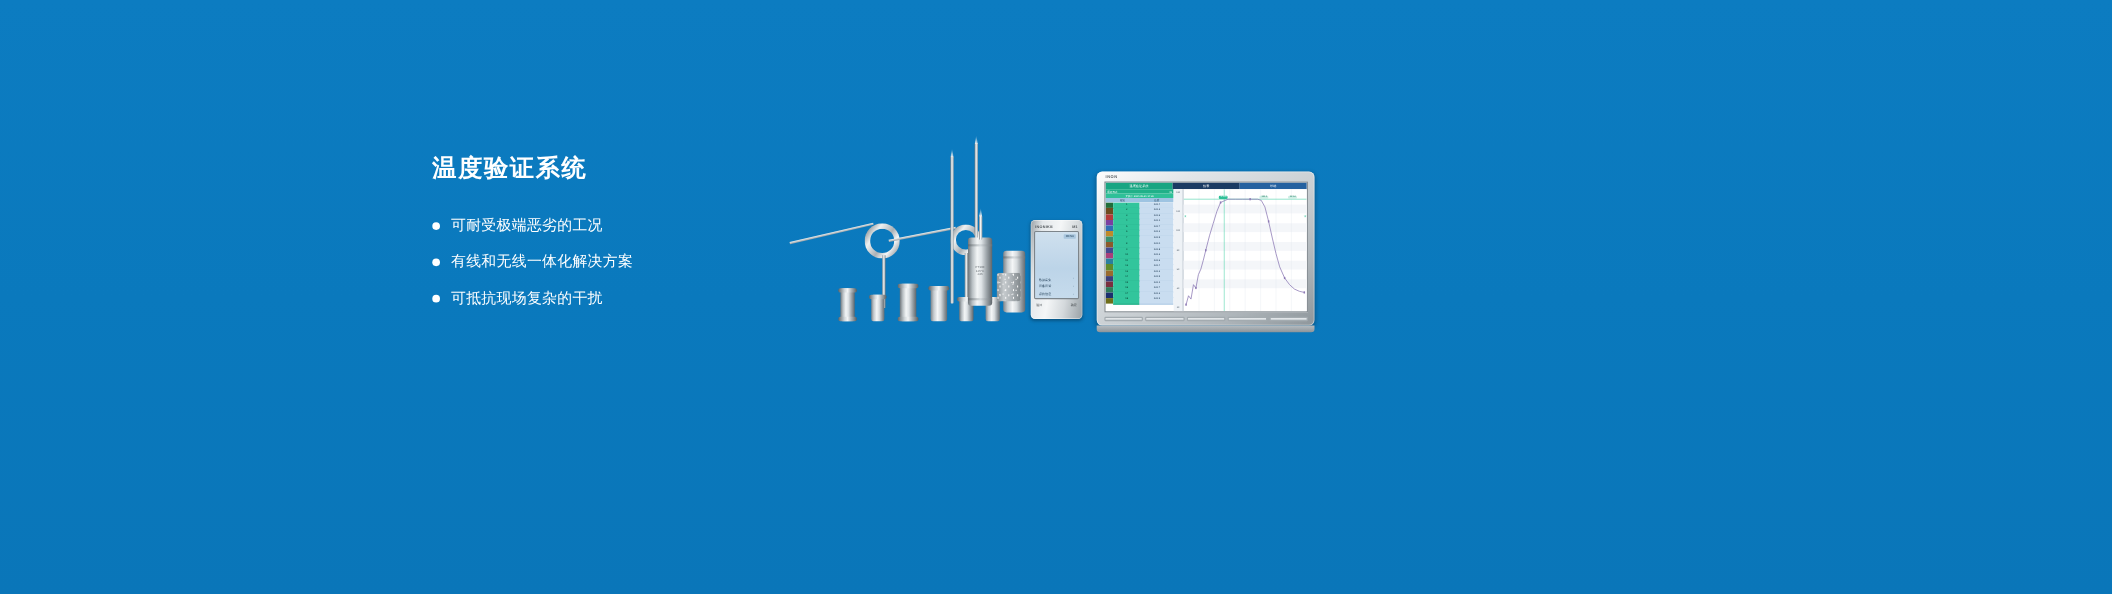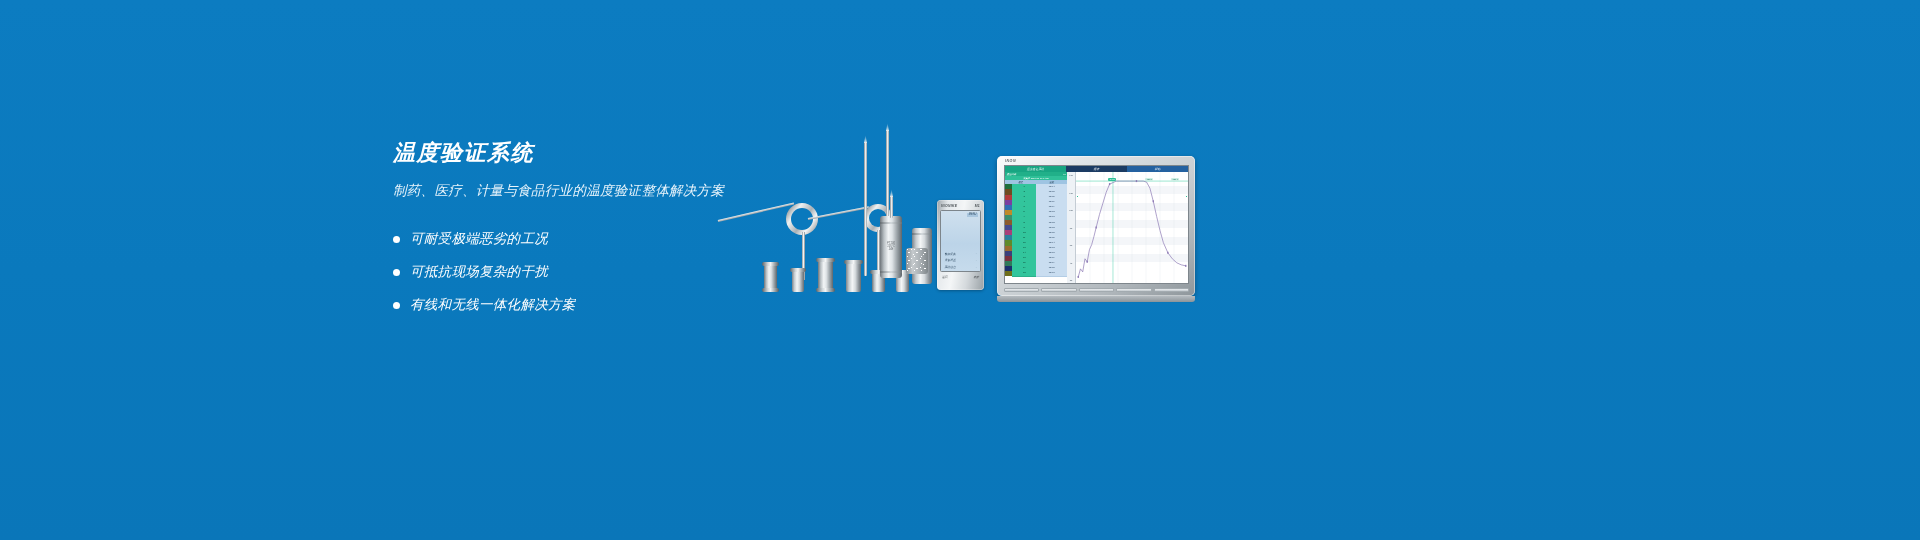--- a/index.html
+++ b/index.html
@@ -7,21 +7,20 @@
   html,body { width:1920px; height:540px; overflow:hidden; }
   body {
     font-family:"Liberation Sans","DejaVu Sans",sans-serif;
     background:#0a7abf;
     position:relative;
   }
   .banner {
     position:absolute; inset:0;
     background:linear-gradient(180deg,#0c7cc1 0%,#0a79bd 50%,#0a76b9 100%);
     overflow:hidden;
-    font-style:italic;
   }
 
   
   .copy { position:absolute; left:393px; top:140px; width:360px; }
   .title {
     font-size:22px; font-weight:bold; color:#ffffff;
     letter-spacing:1.5px; line-height:1.2;
   }
   .subtitle {
     margin-top:16px; font-size:13.5px; color:#eaf5fc;
@@ -247,33 +246,32 @@
     background:linear-gradient(180deg,#b5bcc1,#8d9499);
   }
 </style>
 </head>
 <body>
 
 <div class="banner">
 
   <div class="copy">
     <div class="title">温度验证系统</div>
-    <div class="subtitle">制药、医疗、计量与食品行业的温度验证整体解决方案</div>
     <ul class="bullets">
       <li>
         <span class="dot"></span>
         <span>可耐受极端恶劣的工况</span>
       </li>
       <li>
         <span class="dot"></span>
-        <span>可抵抗现场复杂的干扰</span>
+        <span>有线和无线一体化解决方案</span>
       </li>
       <li>
         <span class="dot"></span>
-        <span>有线和无线一体化解决方案</span>
+        <span>可抵抗现场复杂的干扰</span>
       </li>
     </ul>
   </div>
 
   <div class="products">
 
     <div class="coil" style="left:18px; top:78px;">
       <div class="tail" style="left:0; top:22px; width:78px; transform:rotate(-13deg);"></div>
       <div class="ring" style="left:68px; top:5px; width:32px; height:32px;"></div>
       <div class="drop" style="left:84px; top:34px; height:48px;"></div>

